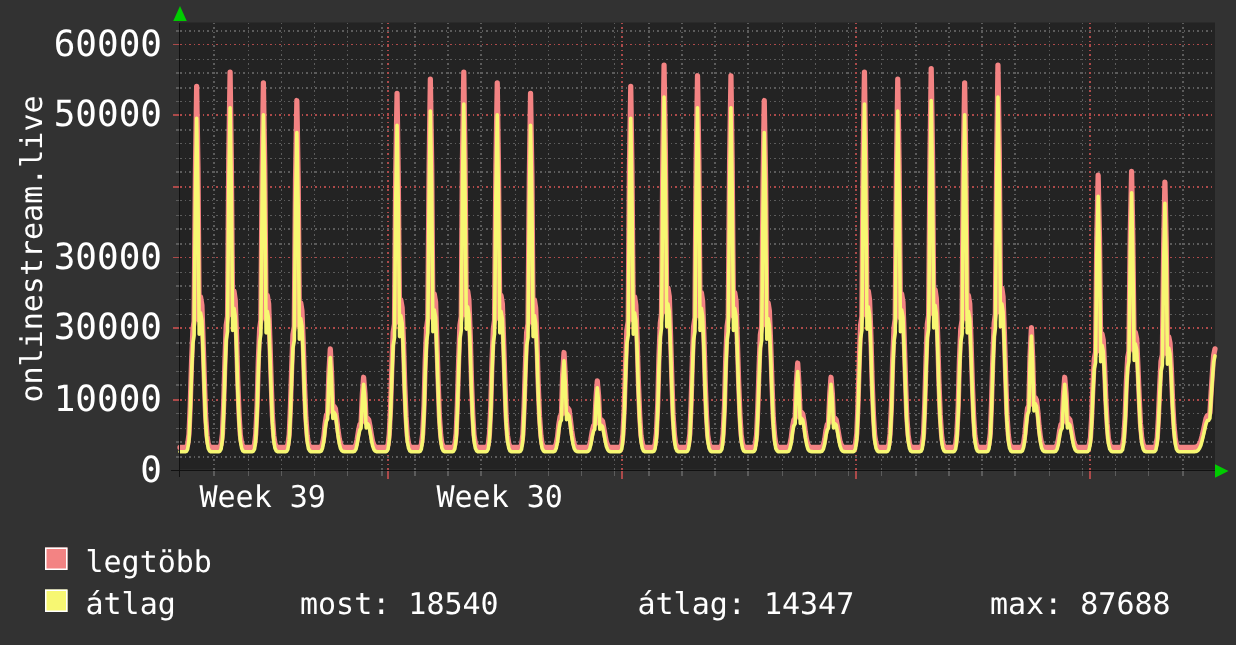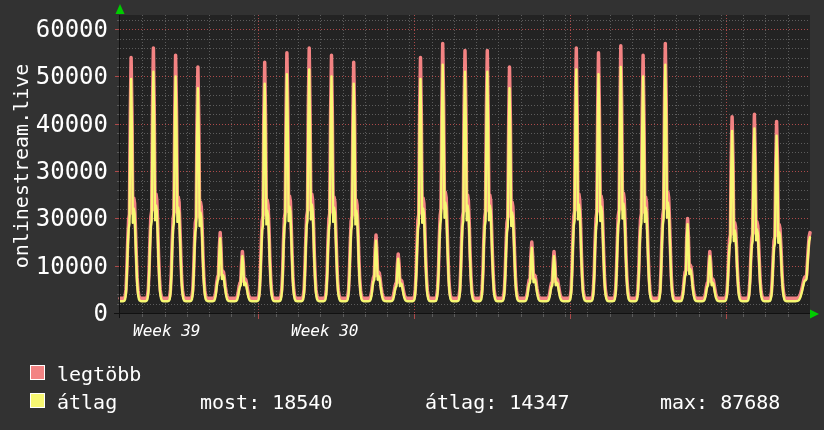--- a/index.html
+++ b/index.html
@@ -24,23 +24,22 @@
   }
   .ytick {
     position: absolute;
     left: 28px; width: 80px; height: 22px;
     text-align: right;
     font-size: 24px; line-height: 22px;
   }
   .xtick {
     position: absolute;
     top: 320px; height: 22px;
-    font-size: 16px; line-height: 22px;
-    white-space: nowrap;
-    font-style: italic;
+    font-size: 20px; line-height: 22px;
+    white-space: nowrap;
   }
   .legend-swatch {
     position: absolute;
     left: 30px; width: 15px; height: 15px;
     border: 1px solid #ffffff;
   }
   .legend-label {
     position: absolute;
     left: 57px; height: 22px;
     font-size: 20px; line-height: 22px;
@@ -195,21 +194,20 @@
       <line x1="119.5" y1="15" x2="119.5" y2="318" stroke="#111111" stroke-width="1" shape-rendering="crispEdges"></line>
       <line x1="114" y1="313.5" x2="817" y2="313.5" stroke="#111111" stroke-width="1" shape-rendering="crispEdges"></line>
       <polygon points="115.5,14 124.5,14 120,4" fill="#00cc00"></polygon>
       <polygon points="810,309.5 810,318.5 819,314" fill="#00cc00"></polygon>
     </svg>
 
   <div class="vtitle">onlinestream.live</div>
 
   <div class="ytick" style="top:18px">60000</div>
   <div class="ytick" style="top:65px">50000</div>
-  <div class="ytick" style="top:113px">40000</div>
   <div class="ytick" style="top:160px">30000</div>
   <div class="ytick" style="top:207px">30000</div>
   <div class="ytick" style="top:255px">10000</div>
   <div class="ytick" style="top:302px">0</div>
 
   <div class="xtick" style="left:133px">Week 39</div>
   <div class="xtick" style="left:291px">Week 30</div>
 
   <div class="legend-swatch" style="top: 365px; background-color: rgb(243, 131, 131);"></div>
   <div class="legend-label" style="top:363px">legtöbb</div>

